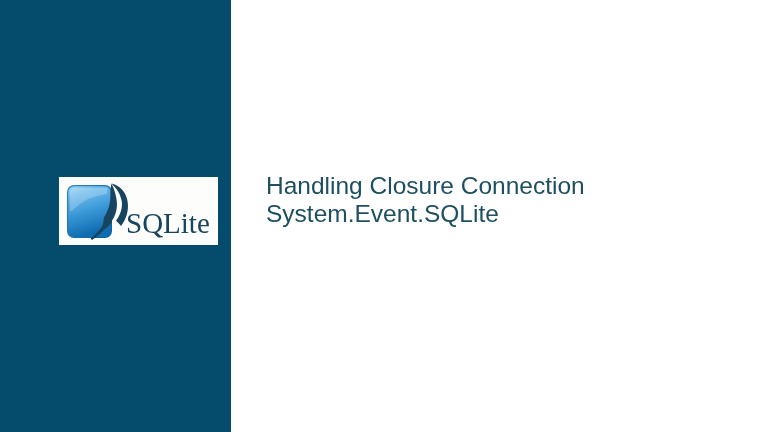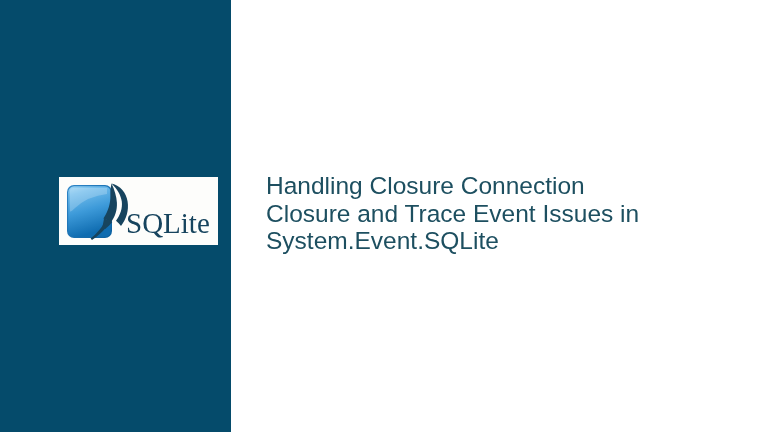--- a/index.html
+++ b/index.html
@@ -129,17 +129,16 @@
 
           <text x="62" y="52" font-family="'Liberation Serif', 'DejaVu Serif', serif" font-size="29" fill="#17445e">SQLite</text>
         </svg>
       </div>
     </div>
 
   </div>
 
   <div class="title-block">
     <div class="title-line">Handling Closure Connection</div>
-    <div class="title-line">Closure and Trace Event Issues in</div>
     <div class="title-line">System.Event.SQLite</div>
   </div>
 
 </div>
 
 </body></html>

